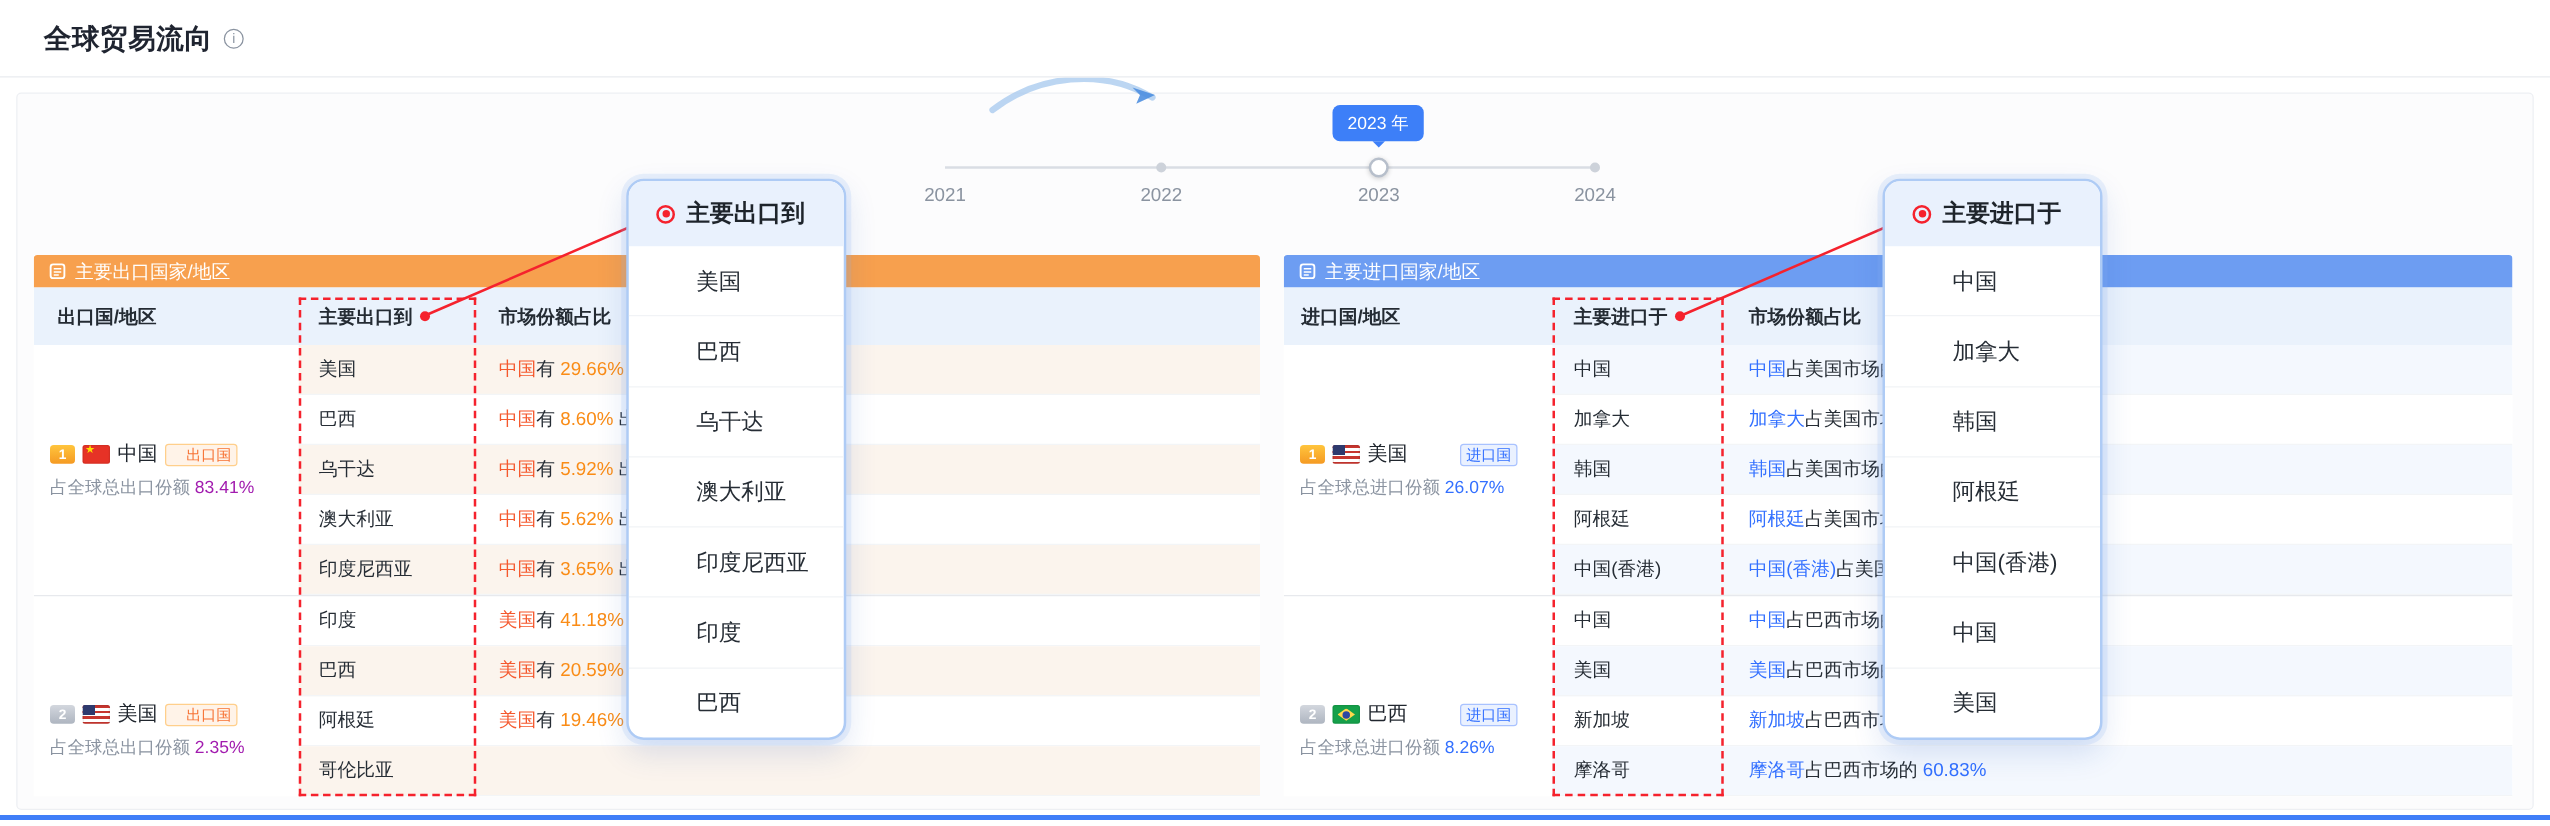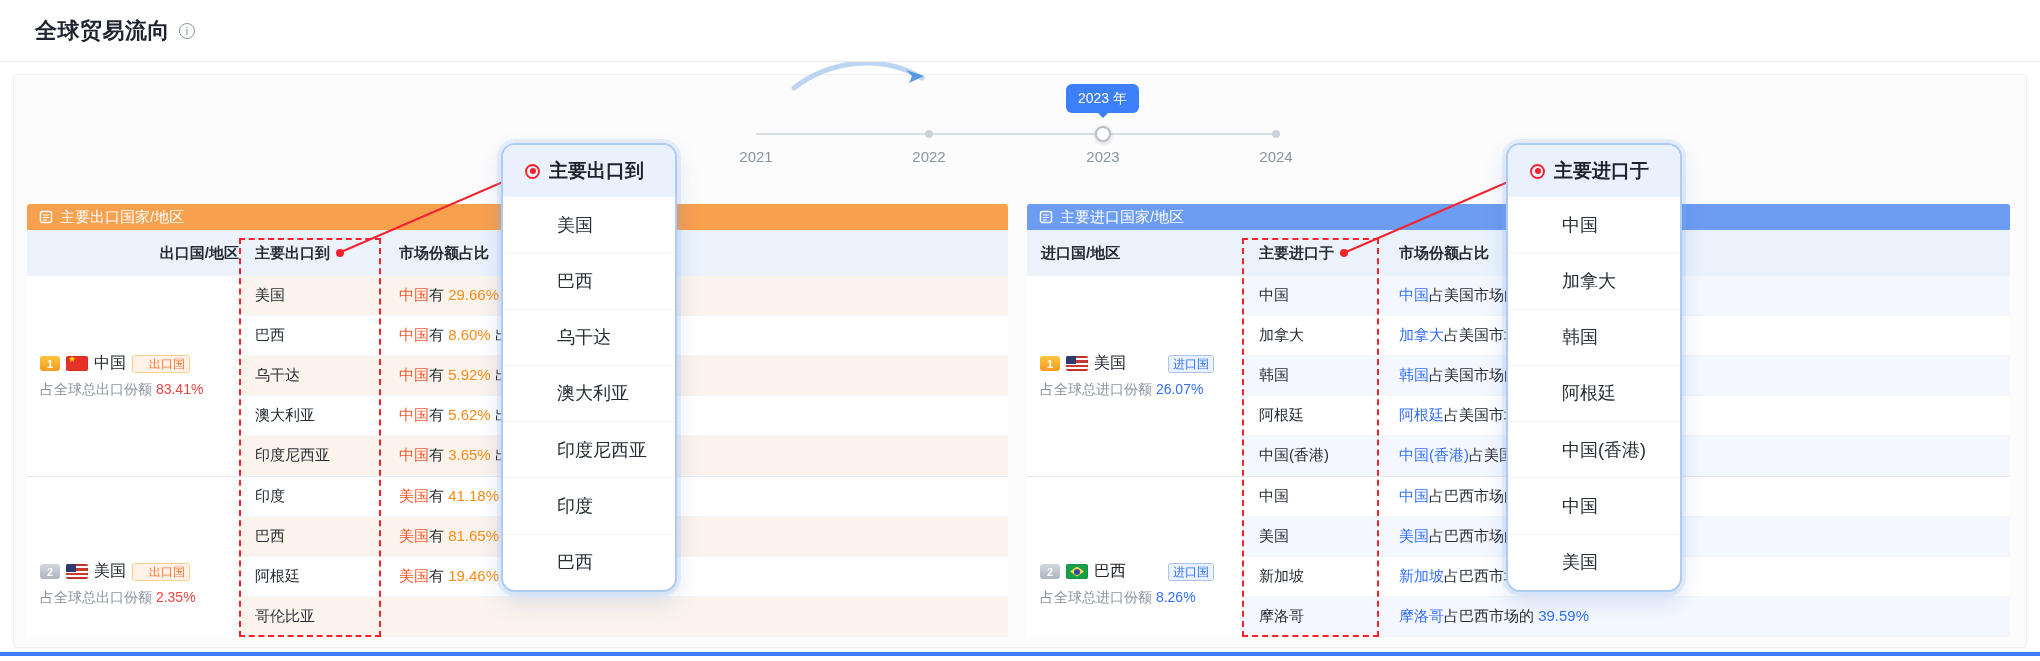--- a/index.html
+++ b/index.html
@@ -38,21 +38,21 @@
   .t-left  { left:27px;   width:981px; }
   .t-right { left:1027px; width:983px; }
   .t-head { height:26px; display:flex; align-items:center; gap:7px; padding-left:12px;
             color:#fff; font-size:15px; border-radius:3px 3px 0 0; }
   .t-left  .t-head { background:#F7A04E; }
   .t-right .t-head { background:#6D9DF2; }
   .t-cols { height:46px; background:#EAF2FC; display:flex; align-items:center;
             font-size:15px; font-weight:700; color:#242B33; }
   .h1,.h2 { display:flex; align-items:center; }
   .h3,.c3 { flex:1; }
-  .t-left  .h1 { width:212px; padding-left:33px;justify-content:flex-end; } .t-left  .h2 { width:142px; padding-left:16px; }
+  .t-left  .h1 { width:212px; padding-left:19px; } .t-left  .h2 { width:142px; padding-left:16px; }
   .t-right .h1 { width:215px; padding-left:14px; } .t-right .h2 { width:137px; padding-left:17px; }
   .t-left  .h3 { padding-left:18px; } .t-right .h3 { padding-left:20px; }
   .hdot { width:8px; height:8px; border-radius:50%; background:#F5222D; margin-left:6px; flex:none; }
 
   .sec { display:flex; border-bottom:1px solid #E7E9ED; }
   .country-cell { display:flex; flex-direction:column; justify-content:center; gap:7px; padding-left:13px; }
   .t-left  .country-cell { width:212px; } .t-right .country-cell { width:215px; }
   .sec2 .country-cell { justify-content:flex-start; padding-top:84px; }
   .rows { flex:1; display:flex; flex-direction:column; }
   .row { height:40px; display:flex; align-items:center; border-bottom:1px solid #F3F5F7;
@@ -60,21 +60,21 @@
   .t-left  .row.alt { background:#FBF4ED; }
   .t-right .row.alt { background:#F4F8FE; }
   .t-left  .c2 { width:142px; padding-left:16px; } .t-right .c2 { width:137px; padding-left:17px; }
   .t-left  .c3 { padding-left:18px; white-space:nowrap; overflow:hidden; }
   .t-right .c3 { padding-left:20px; white-space:nowrap; overflow:hidden; }
   .t-left  .hl-c { color:#F5592E; } .t-left  .hl-p { color:#FA8C16; }
   .t-right .hl-c { color:#3370FF; } .t-right .hl-p { color:#3370FF; }
 
   .cline1 { display:flex; align-items:center; gap:6px; font-size:16px; font-weight:500; color:#20262E; }
   .cline2 { font-size:14px; color:#8A93A0; white-space:nowrap; }
-  .pct-o { color:#ef4444;text-align:right; } .pct-b { color:#3370FF; }
+  .pct-o { color:#a21caf;text-align:right; } .pct-b { color:#3370FF; }
 
   .rank { min-width:20px; height:15px; border-radius:3px; font-size:11px; font-weight:700; color:#fff;
           display:inline-flex; align-items:center; justify-content:center; padding:0 3px; flex:none; }
   .rank1 { background:linear-gradient(180deg,#FFC53D,#F59A23); }
   .rank2 { background:linear-gradient(180deg,#D3D7DE,#AEB5C0); }
 
   .flag { width:22px; height:15px; border-radius:2px; position:relative; display:inline-block;
           overflow:hidden; flex:none; box-shadow:inset 0 0 0 1px rgba(0,0,0,.08); }
   .flag-cn { background:#E63226; }
   .flag-cn::after { content:"★"; color:#FFDE00; font-size:9px; position:absolute; left:2px; top:-2px; }
@@ -201,21 +201,21 @@
         </div>
         <div class="cline2"><span>占全球总出口份额 </span><span class="pct-o">2.35%</span></div>
       </div>
       <div class="rows">
         <div class="row">
           <div class="c2">印度</div>
           <div class="c3"><span class="hl-c">美国</span><span>有 </span><span class="hl-p">41.18%</span><span> 出口到了印度</span></div>
         </div>
         <div class="row alt">
           <div class="c2">巴西</div>
-          <div class="c3"><span class="hl-c">美国</span><span>有 </span><span class="hl-p">81.65%</span><span> 出口到了巴西</span></div>
+          <div class="c3"><span class="hl-c">美国</span><span>有 </span><span class="hl-p">20.59%</span><span> 出口到了巴西</span></div>
         </div>
         <div class="row">
           <div class="c2">阿根廷</div>
           <div class="c3"><span class="hl-c">美国</span><span>有 </span><span class="hl-p">19.46%</span><span> 出口到了阿根廷</span></div>
         </div>
         <div class="row alt">
           <div class="c2">哥伦比亚</div>
         </div>
       </div>
     </div>
@@ -292,21 +292,21 @@
         <div class="row alt">
           <div class="c2">美国</div>
           <div class="c3"><span class="hl-c">美国</span><span>占巴西市场的</span><span class="hl-p"></span></div>
         </div>
         <div class="row">
           <div class="c2">新加坡</div>
           <div class="c3"><span class="hl-c">新加坡</span><span>占巴西市场的</span><span class="hl-p"></span></div>
         </div>
         <div class="row alt">
           <div class="c2">摩洛哥</div>
-          <div class="c3"><span class="hl-c">摩洛哥</span><span>占巴西市场的 </span><span class="hl-p">39.59%</span></div>
+          <div class="c3"><span class="hl-c">摩洛哥</span><span>占巴西市场的 </span><span class="hl-p">60.83%</span></div>
         </div>
       </div>
     </div>
   </div>
 
   <div class="dash dash-left"></div>
   <div class="dash dash-right"></div>
   <svg class="overlay" width="2040" height="661">
     <line x1="533" y1="169" x2="341" y2="252" stroke="#F5222D" stroke-width="2" stroke-linecap="round"></line>
     <line x1="1538" y1="169" x2="1346" y2="252" stroke="#F5222D" stroke-width="2" stroke-linecap="round"></line>

